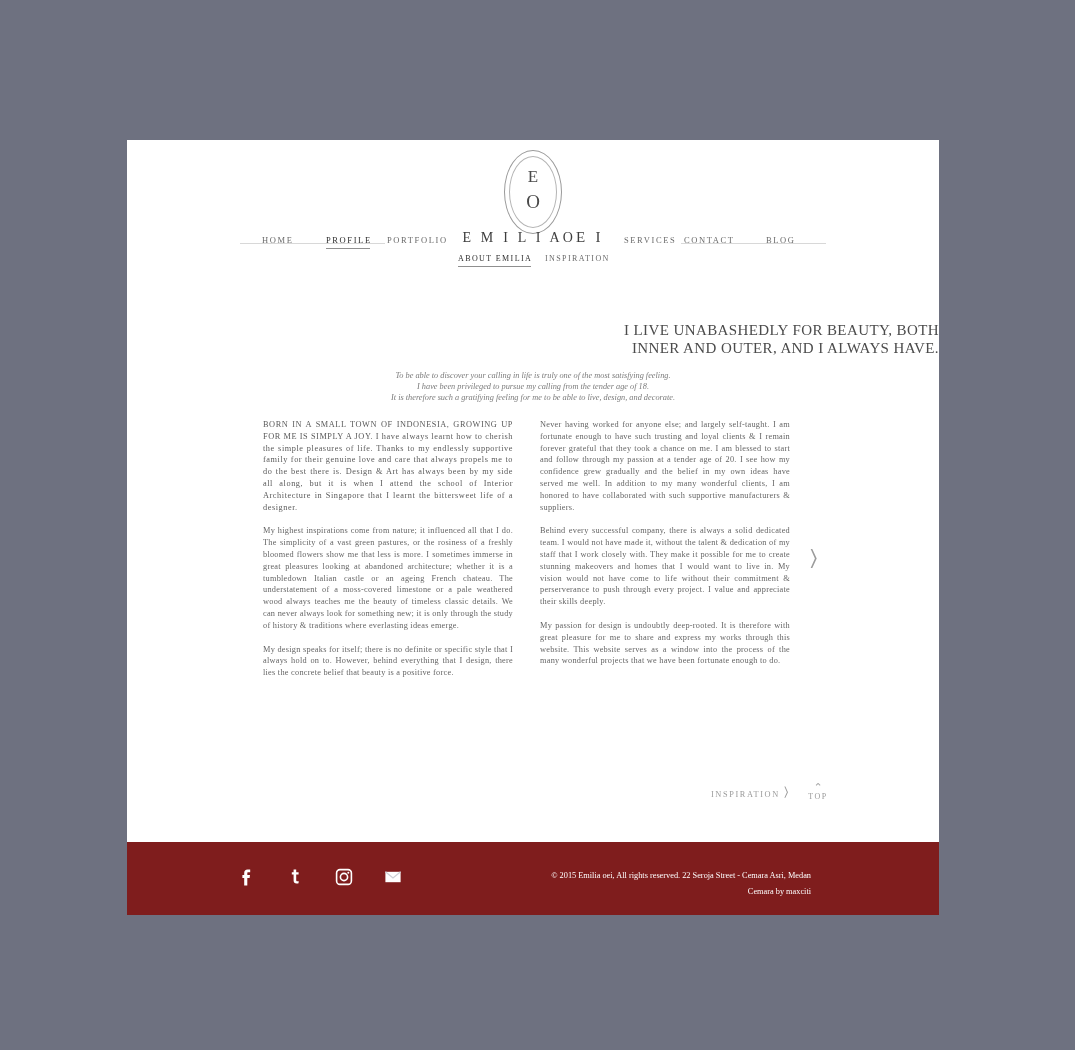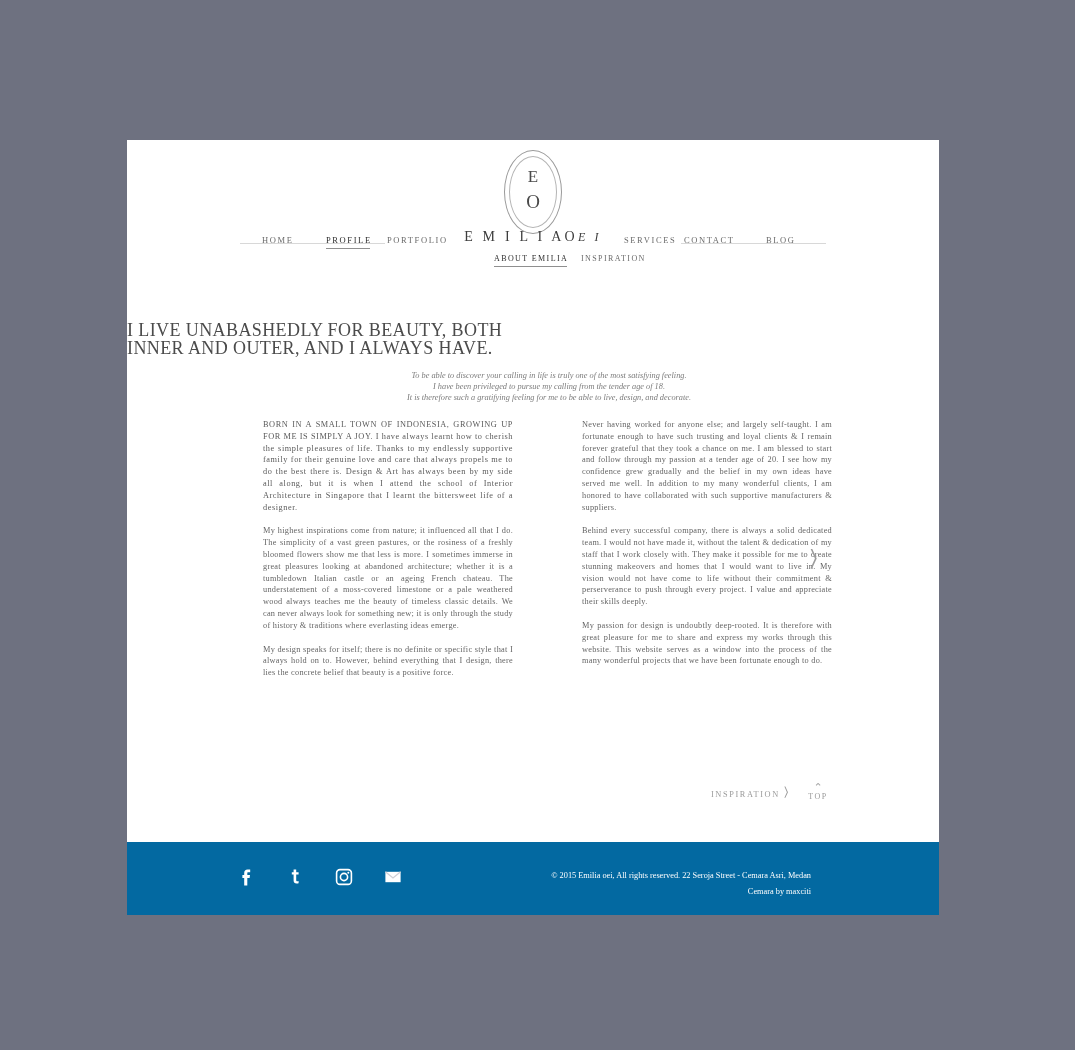--- a/index.html
+++ b/index.html
@@ -78,21 +78,21 @@
     position: absolute;
     left: 50%;
     transform: translateX(-50%);
     top: 89px;
     font-size: 14px;
     letter-spacing: 3.2px;
     color: #3d3d3d;
     white-space: nowrap;
     font-family: "Liberation Serif", serif;
   }
-  .brand .small { font-size: 12px; font-style: italic; }
+  .brand .small { font-size: 15px; }
 
   
   .nav-primary {
     position: absolute;
     top: 92px;
     left: 0;
     width: 100%;
     height: 22px;
   }
   .nav-line {
@@ -141,51 +141,50 @@
   }
   .ns-item {
     position: absolute;
     font-size: 8px;
     letter-spacing: 1.4px;
     color: #6b6b6b;
     text-transform: uppercase;
     white-space: nowrap;
     cursor: pointer;
     font-family: "Liberation Serif", serif;
-    margin-left: 36px;
   }
   .ns-item.active { color: #2e2e2e; }
   .ns-item.active::after {
     content: "";
     position: absolute;
     left: 0; right: 1px;
     bottom: -4px;
     height: 1px;
     background: #8f8f8f;
   }
   .ns-0 { left: 331px; }
   .ns-1 { left: 418px; }
 
   
   .headline {
     position: absolute;
     top: 182px;
     left: 0;
     width: 100%;
-    text-align: left;
-    font-size: 18px;
+    text-align: right;
+    font-size: 15px;
     line-height: 17.5px;
     color: #4b4b4b;
     letter-spacing: 0.4px;
     font-family: "Liberation Serif", serif;
   }
   .subhead {
     position: absolute;
     top: 231px;
-    left: 16px;
+    left: 0;
     width: 100%;
     text-align: center;
     font-size: 8.3px;
     line-height: 10.8px;
     color: #7b7b7b;
     font-style: italic;
     font-family: "Liberation Serif", serif;
   }
 
   
@@ -200,21 +199,21 @@
     position: absolute;
     width: 250px;
     font-size: 8.3px;
     line-height: 11.8px;
     color: #656565;
     letter-spacing: 0.25px;
     text-align: justify;
     font-family: "Liberation Serif", serif;
   }
   .col.left { left: 136px; }
-  .col.right { left: 413px; margin-left: 42px; }
+  .col.right { left: 413px; }
   .col p { margin: 0 0 12px 0; }
   .caps { letter-spacing: 0.55px; color: #5a5a5a; }
 
   
   .side-arrow {
     position: absolute;
     left: 683px;
     top: 405px;
     font-size: 22px;
     color: #9b9b9b;
@@ -272,21 +271,21 @@
     font-family: "Liberation Serif", serif;
   }
 
   
   .footer {
     position: absolute;
     left: 0;
     top: 702px;
     width: 812px;
     height: 73px;
-    background: #0369a1;
+    background: #7f1d1d;
   }
   .social {
     position: absolute;
     left: 108px;
     top: 24px;
     display: flex;
     gap: 27px;
     align-items: center;
   }
   .social .ic {

